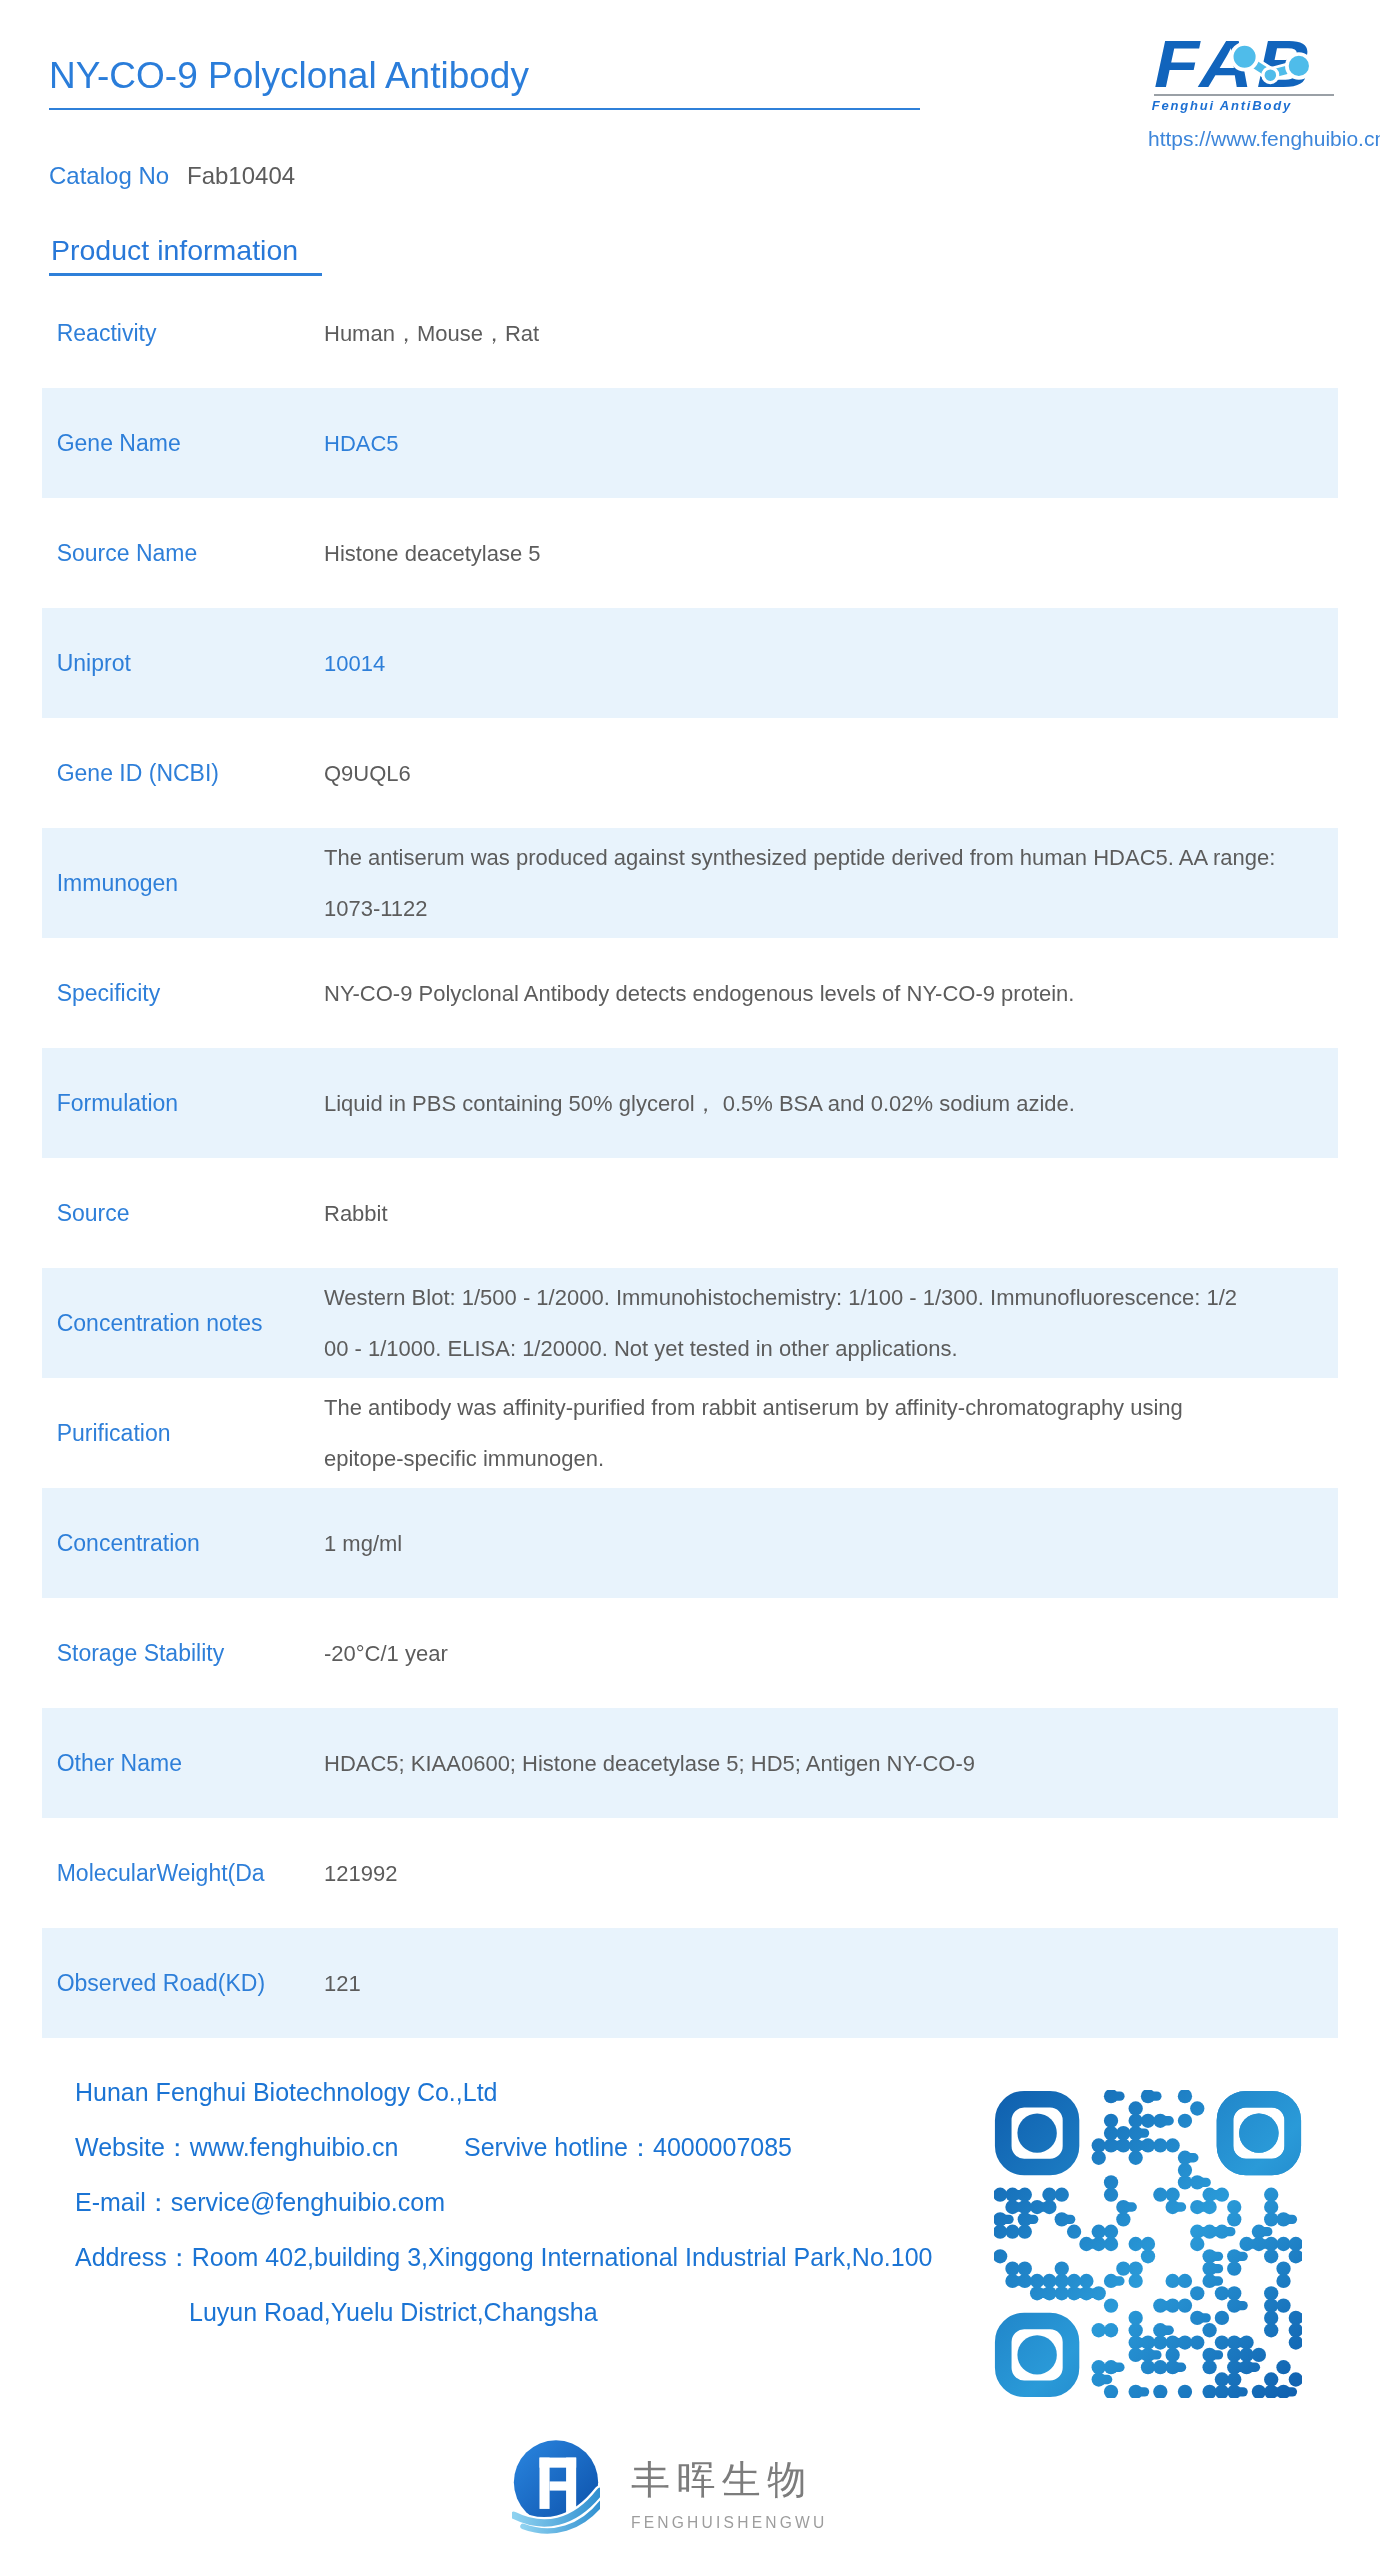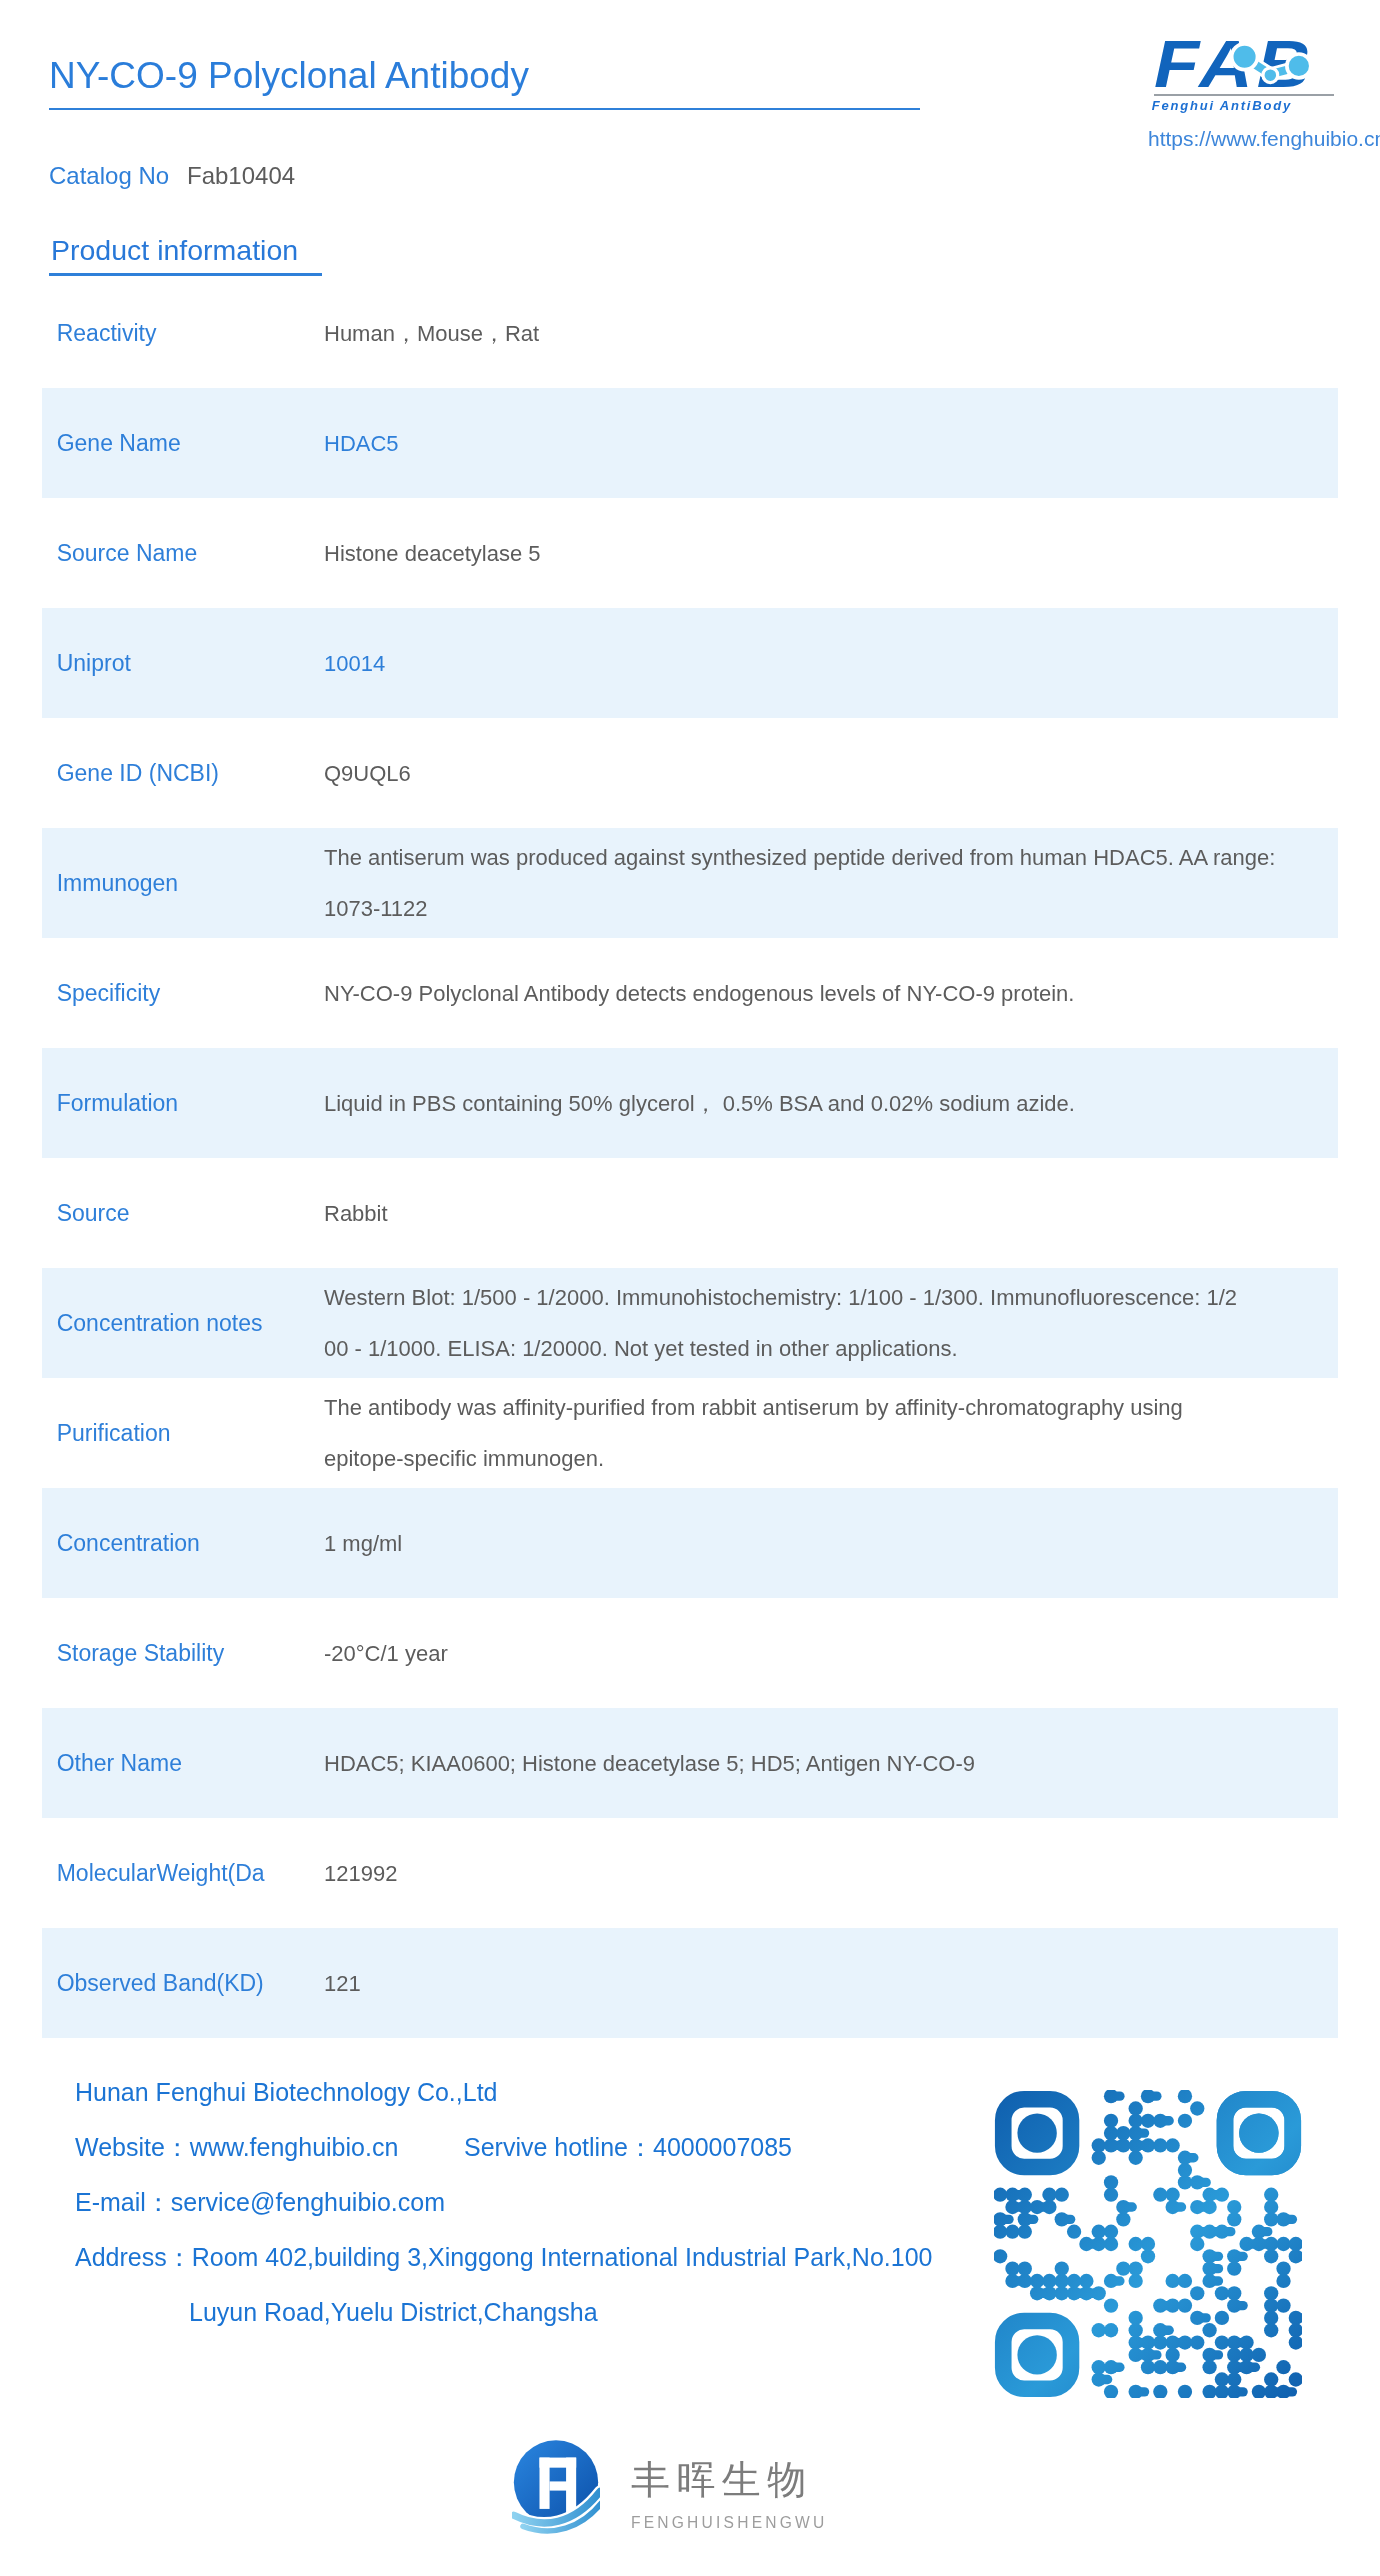--- a/index.html
+++ b/index.html
@@ -171,21 +171,21 @@
           <div class="vline">HDAC5; KIAA0600; Histone deacetylase 5; HD5; Antigen NY-CO-9</div>
         </div>
       </div>
       <div class="info-row">
         <div class="row-label">MolecularWeight(Da</div>
         <div class="row-value">
           <div class="vline">121992</div>
         </div>
       </div>
       <div class="info-row alt">
-        <div class="row-label">Observed Band(KD)</div>
+        <div class="row-label">Observed Road(KD)</div>
         <div class="row-value">
           <div class="vline">121</div>
         </div>
       </div>
     </div>
 
   <div class="footer">
     <div class="fline">Hunan Fenghui Biotechnology Co.,Ltd</div>
     <div class="fline">
       <span>Website：www.fenghuibio.cn</span>

